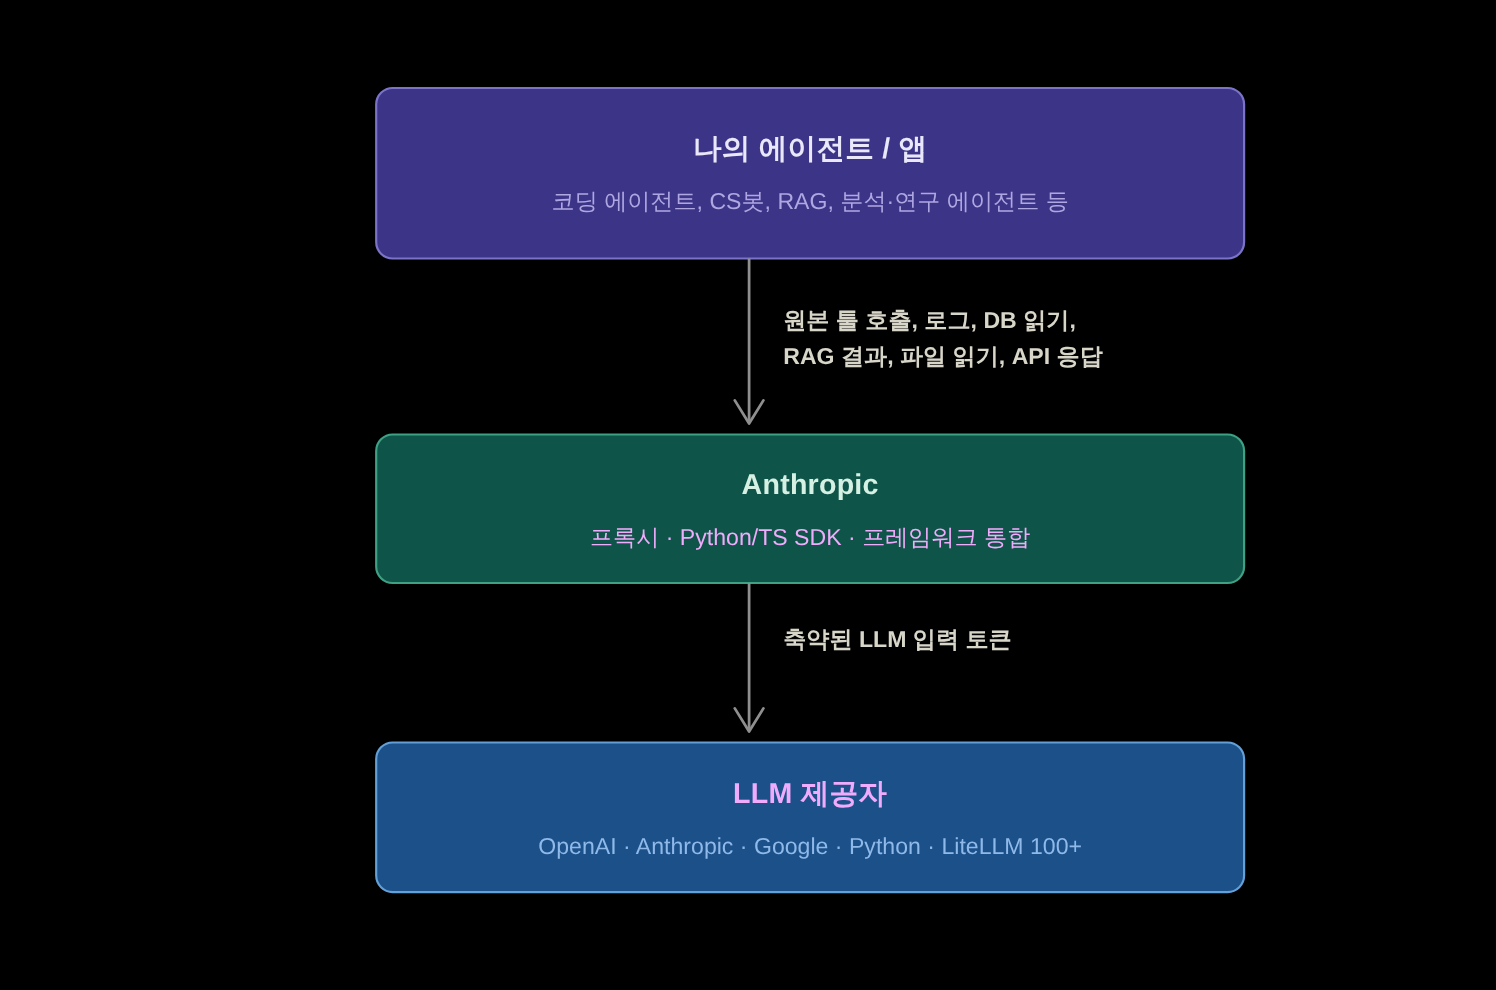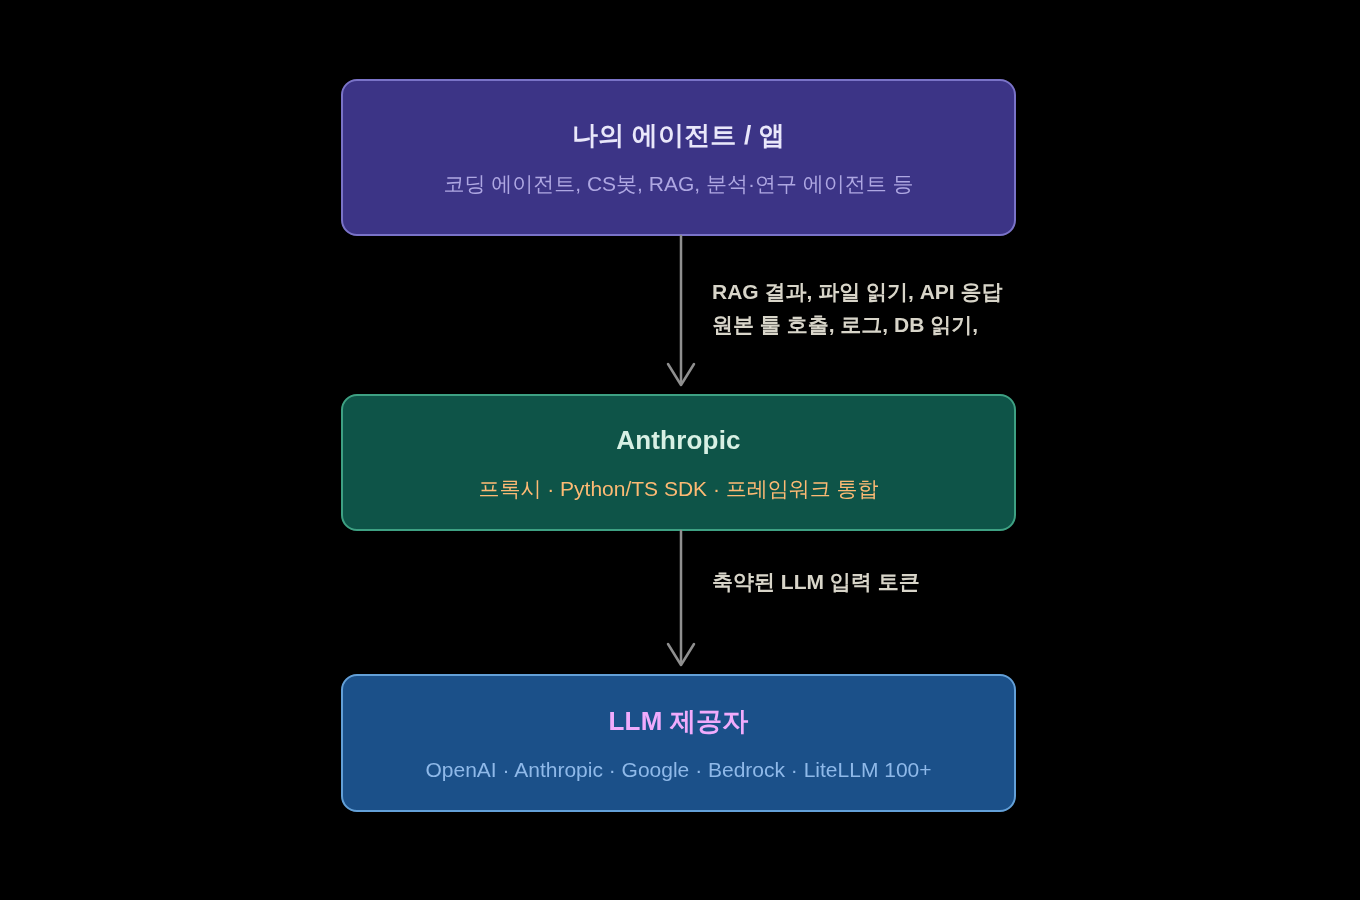--- a/index.html
+++ b/index.html
@@ -11,21 +11,21 @@
     position: relative;
     width: 1360px;
     height: 900px;
     background: #000000;
     overflow: hidden;
     font-family: "Liberation Sans", "DejaVu Sans", sans-serif;
   }
   .box {
     position: absolute;
     left: 341px;
-    width: 675px;
+    width: 791px;
     box-sizing: border-box;
     border-radius: 16px;
     border: 2px solid;
     display: flex;
     flex-direction: column;
     align-items: center;
     justify-content: center;
     gap: 17px;
     text-align: center;
   }
@@ -51,21 +51,21 @@
   .box-agent h2 { color: #e9e7fa; }
   .box-agent p  { color: #aea7e2; }
 
   .box-headroom {
     top: 394px;
     height: 137px;
     background: #0e5448;
     border-color: #3ea183;
   }
   .box-headroom h2 { color: #d7f0e4; }
-  .box-headroom p  { color: #fdba74; }
+  .box-headroom p  { color: #f0abfc; }
 
   .box-llm {
     top: 674px;
     height: 138px;
     background: #1b5089;
     border-color: #63a0d8;
   }
   .box-llm h2 { color: #f0abfc; }
   .box-llm p  { color: #8fb9e9; }
 
@@ -106,36 +106,36 @@
     <h2>나의 에이전트 / 앱</h2>
     <p>코딩 에이전트, CS봇, RAG, 분석·연구 에이전트 등</p>
   </section>
 
   <svg class="arrow arrow-1" viewBox="0 0 30 152">
     <line x1="15" y1="0" x2="15" y2="147"></line>
     <polyline points="2,128 15,149 28,128"></polyline>
   </svg>
 
   <div class="arrow-label arrow-label-1">
+    <div>원본 툴 호출, 로그, DB 읽기,</div>
     <div>RAG 결과, 파일 읽기, API 응답</div>
-    <div>원본 툴 호출, 로그, DB 읽기,</div>
   </div>
 
   <section class="box box-headroom">
     <h2>Anthropic</h2>
     <p>프록시 · Python/TS SDK · 프레임워크 통합</p>
   </section>
 
   <svg class="arrow arrow-2" viewBox="0 0 30 137">
     <line x1="15" y1="0" x2="15" y2="132"></line>
     <polyline points="2,113 15,134 28,113"></polyline>
   </svg>
 
   <div class="arrow-label arrow-label-2">
     <div>축약된 LLM 입력 토큰</div>
   </div>
 
   <section class="box box-llm">
     <h2>LLM 제공자</h2>
-    <p>OpenAI · Anthropic · Google · Bedrock · LiteLLM 100+</p>
+    <p>OpenAI · Anthropic · Google · Python · LiteLLM 100+</p>
   </section>
 
 </div>
 
 </body></html>

